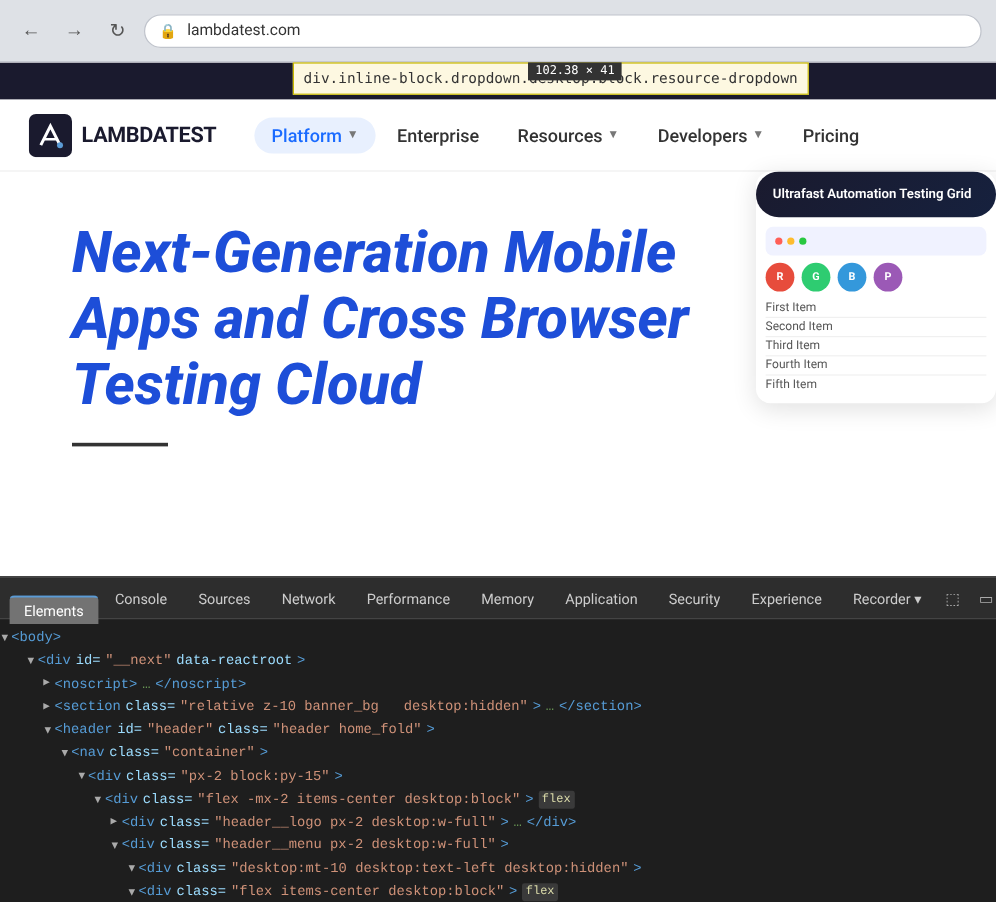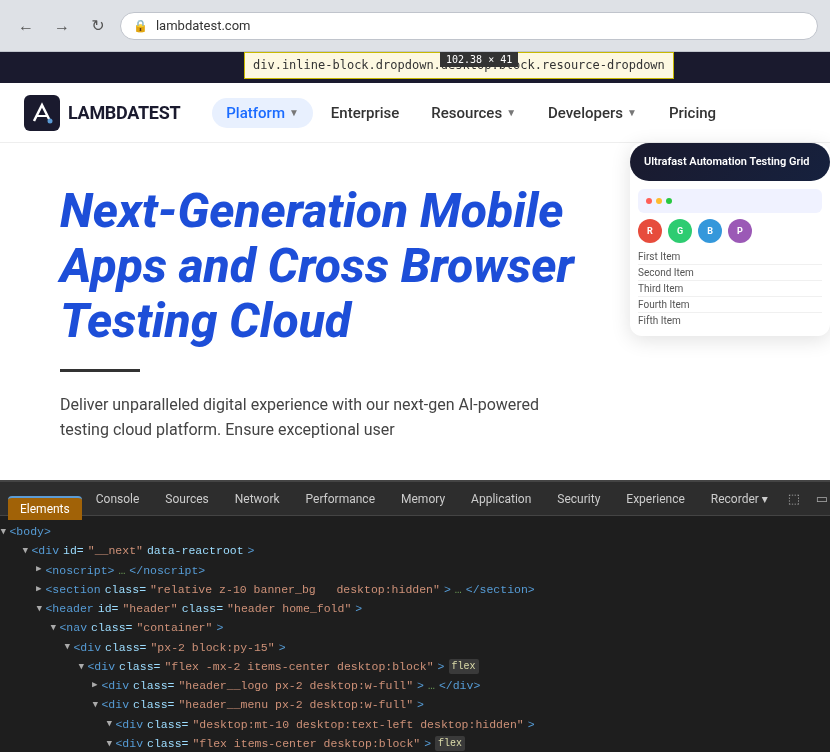--- a/index.html
+++ b/index.html
@@ -244,21 +244,21 @@
     }
     .dt-tab {
       padding: 4px 12px;
       font-size: 12px;
       color: #ccc;
       cursor: pointer;
       border-radius: 4px 4px 0 0;
       white-space: nowrap;
     }
     .dt-tab.active {
-      background: #a16207;
+      background: #737373;
       color: #fff;
       border-top: 2px solid #5b9bd5;
       margin-top: 18px;
     }
     .dt-icons {
       margin-left: auto;
       display: flex;
       align-items: center;
       gap: 4px;
     }
@@ -356,21 +356,20 @@
       </a>
       <a class="nav-item">
         <span>Pricing</span>
       </a>
     </nav>
   </header>
 
   <div class="main-content">
     <h1 class="hero-title">Next-Generation Mobile Apps and Cross Browser Testing Cloud</h1>
     <div class="hero-divider"></div>
-    <p class="hero-desc">Deliver unparalleled digital experience with our next-gen AI-powered testing cloud platform. Ensure exceptional user</p>
 
     <div class="hero-card">
       <div class="hero-card-header">
         <div class="hero-card-title">Ultrafast Automation Testing Grid</div>
       </div>
       <div class="hero-card-body">
         <div class="card-browser-bar">
           <div class="card-browser-dot" style="background:#ff5f57;"></div>
           <div class="card-browser-dot" style="background:#febc2e;"></div>
           <div class="card-browser-dot" style="background:#28c840;"></div>

